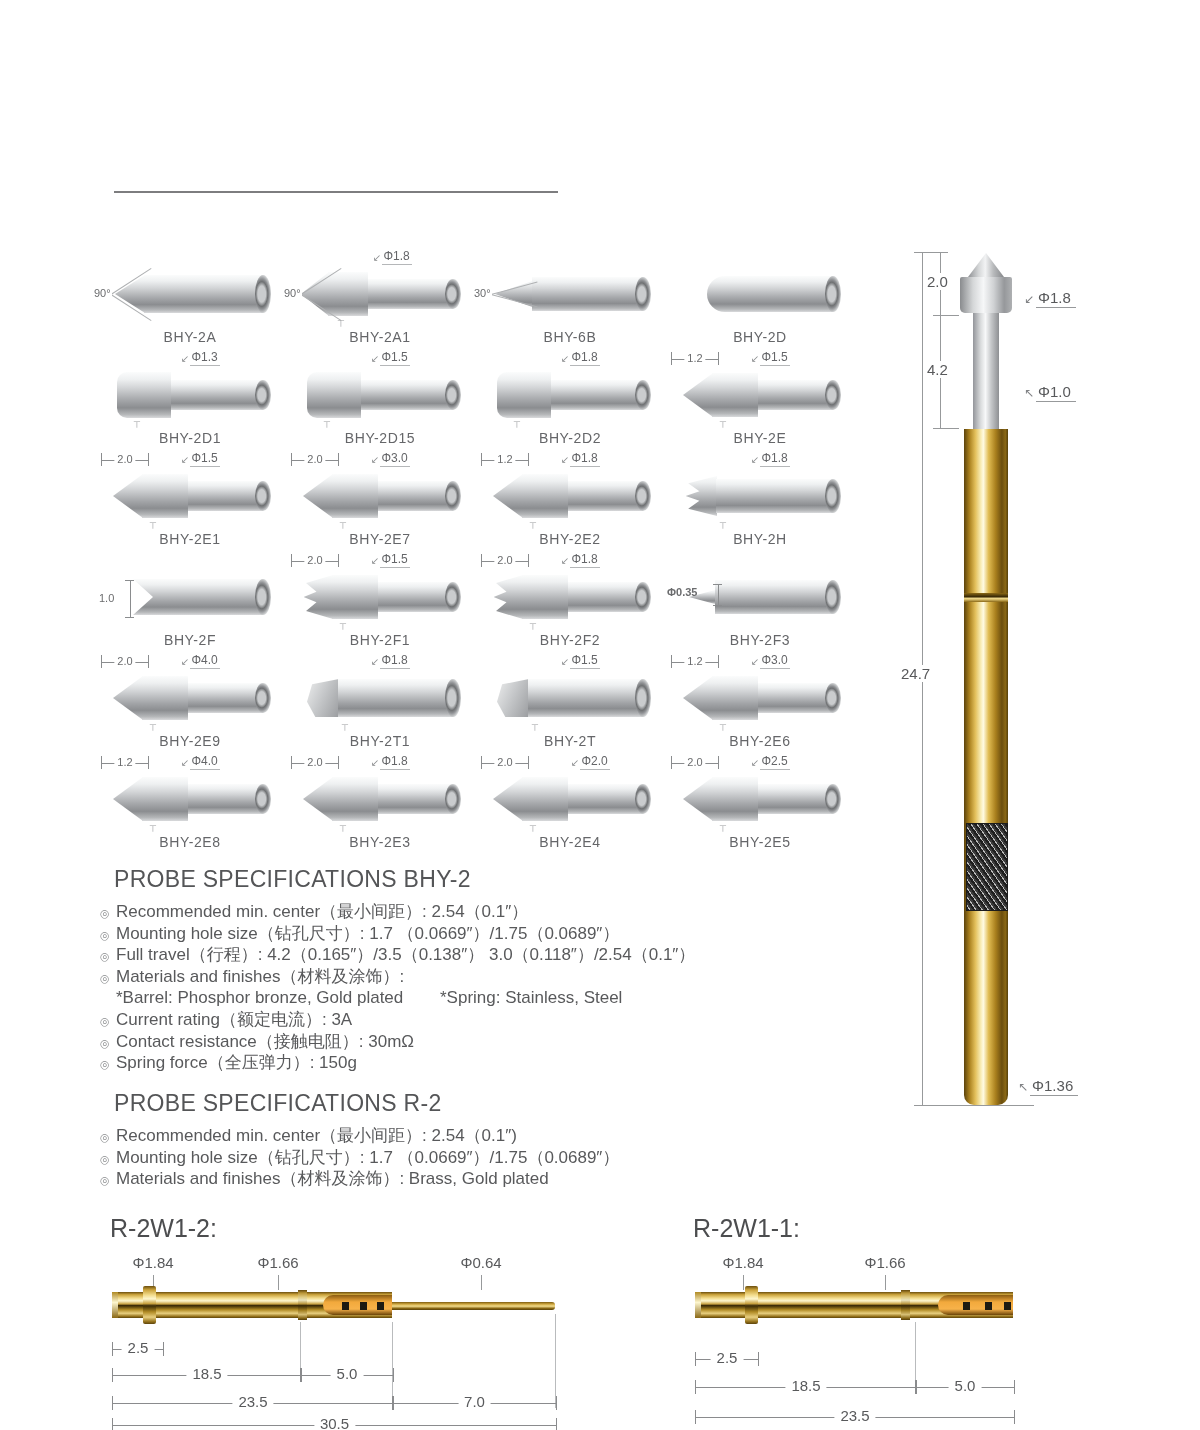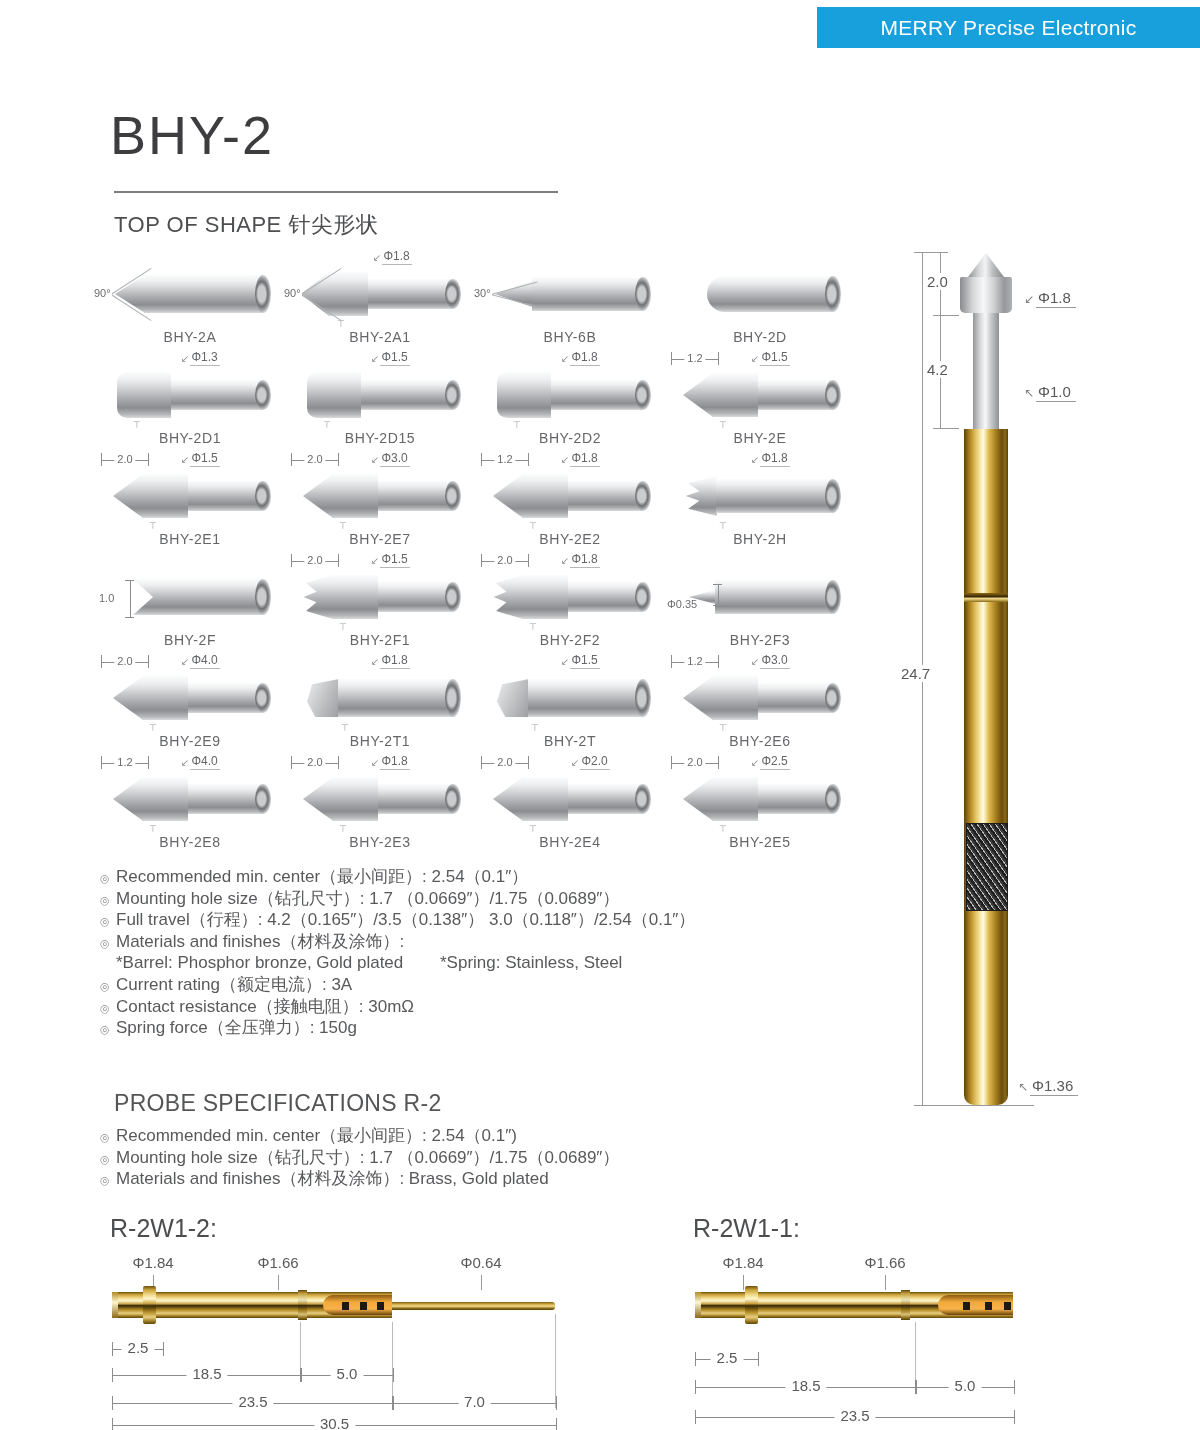--- a/index.html
+++ b/index.html
@@ -92,27 +92,22 @@
   .dimline{position:absolute;height:14px;border-left:1px solid #8a8b8d;border-right:1px solid #8a8b8d}
   .dimline i{position:absolute;top:50%;left:0;right:0;height:1px;background:#8a8b8d}
   .dimline b{font-size:15px;color:#58595b;padding:0 6px}
   .extline{position:absolute;width:1px;background:#b9bbbd}
 </style>
 </head>
 <body>
 
 <div class="page">
 
-  <div class="banner">
-    <span>MERRY Precise Electronic</span>
-  </div>
-
-  <div class="doc-title">BHY-2</div>
+
   <div class="title-rule"></div>
-  <div class="shape-heading">TOP OF SHAPE 针尖形状</div>
 
   <div class="tips-grid" id="tips-grid">
       <div class="tip-cell">
         <div class="tipgfx">
           <div class="m-tri" style="left: 12px; top: 8px; width: 30px; height: 38px; clip-path: polygon(100% 0px, 100% 100%, 0px 50%);"></div>
           <div class="m-rod" style="left: 41px; top: 8px; width: 119px; height: 38px;"></div>
           <div class="m-open" style="left: 152px; top: 8px; width: 16px; height: 38px;"></div>
         </div>
         <div class="angv">
           <div class="ln" style="left: 16px; top: 25px; width: 48px; transform: rotate(-33deg);"></div>
@@ -301,21 +296,21 @@
       </div>
       <div class="tip-cell">
         <div class="tipgfx">
           <div class="m-tri" style="left: 16px; top: 20px; width: 26px; height: 14px; clip-path: polygon(100% 0px, 100% 100%, 0px 50%);"></div>
           <div class="m-rod" style="left: 42px; top: 10px; width: 118px; height: 34px;"></div>
           <div class="m-open" style="left: 152px; top: 10px; width: 16px; height: 34px;"></div>
         </div>
         <div class="vdim" style="left: 48px; top: 34px; width: 9px; height: 20px;">
           <i></i>
         </div>
-        <div class="sidetx" style="left: 2px; top: 48px;">Φ0.35</div>
+        <div class="sidetx" style="left: 2px; top: 36px; font-weight: bold;">Φ0.35</div>
         <div class="tip-label">BHY-2F3</div>
       </div>
       <div class="tip-cell">
         <div class="tipgfx">
           <div class="m-tri" style="left: 10px; top: 5px; width: 30px; height: 44px; clip-path: polygon(100% 0px, 100% 100%, 0px 50%);"></div>
           <div class="m-head" style="left: 39px; top: 5px; width: 46px; height: 44px;"></div>
           <div class="m-rod" style="left: 85px; top: 12px; width: 75px; height: 30px;"></div>
           <div class="m-open" style="left: 152px; top: 12px; width: 16px; height: 30px;"></div>
         </div>
         <div class="hdim" style="left: 6px; top: 4px; width: 46px;">
@@ -438,20 +433,21 @@
     <div class="sp-plunger"></div>
     <div class="sp-barrel"></div>
     <div class="sp-crimp"></div>
     <div class="sp-knurl"></div>
     <div class="dlabel" style="left:126px;top:46px"><span class="arr">↙</span><span class="dtx">Φ1.8</span></div>
     <div class="dlabel" style="left:126px;top:140px"><span class="arr">↖</span><span class="dtx">Φ1.0</span></div>
     <div class="dlabel" style="left:120px;top:834px"><span class="arr">↖</span><span class="dtx">Φ1.36</span></div>
   </div>
 
   <div class="spec-block" style="top:866px">
+    <h2 class="spec-title">PROBE SPECIFICATIONS BHY-2</h2>
     <div id="spec-bhy2-lines">
         <div class="spec-line">
           <div class="bul">◎</div>
           <div class="l-text">Recommended min. center（最小间距）: 2.54（0.1″）</div>
         </div>
         <div class="spec-line">
           <div class="bul">◎</div>
           <div class="l-text">Mounting hole size（钻孔尺寸）: 1.7 （0.0669″）/1.75（0.0689″）</div>
         </div>
         <div class="spec-line">

